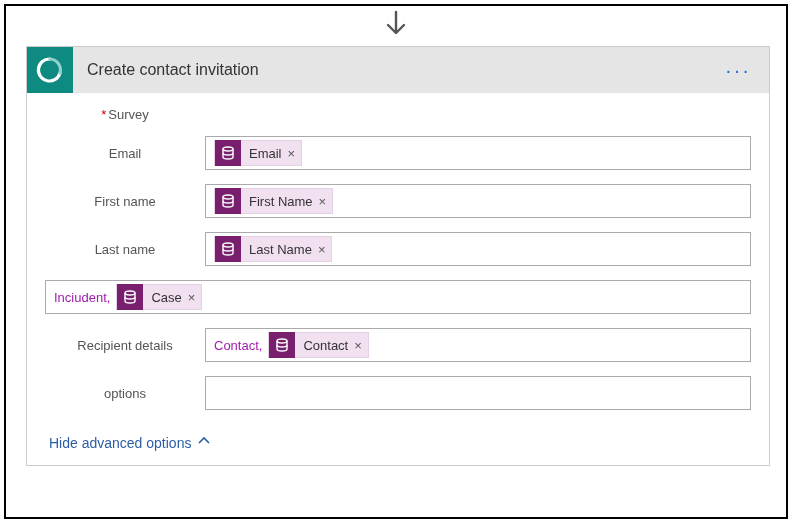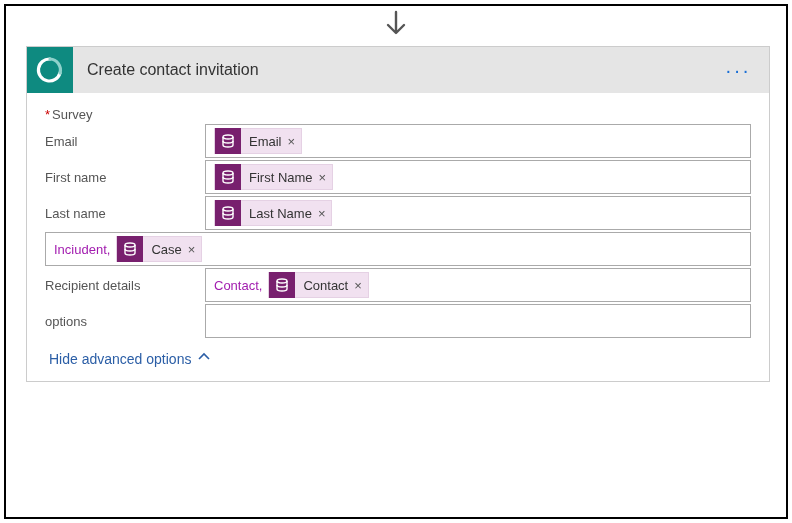--- a/index.html
+++ b/index.html
@@ -65,21 +65,22 @@
     letter-spacing: 2px;
     padding: 0 6px;
     cursor: pointer;
   }
   .card-body {
     padding: 14px 18px 6px 18px;
   }
   .row {
     display: flex;
     align-items: center;
-    margin-bottom: 2px;
+    margin-bottom: 14px;
+    text-align: center;
   }
   .row-label {
     width: 160px;
     font-size: 13px;
     color: #555;
   }
   .req {
     color: #c00;
     margin-right: 2px;
   }

